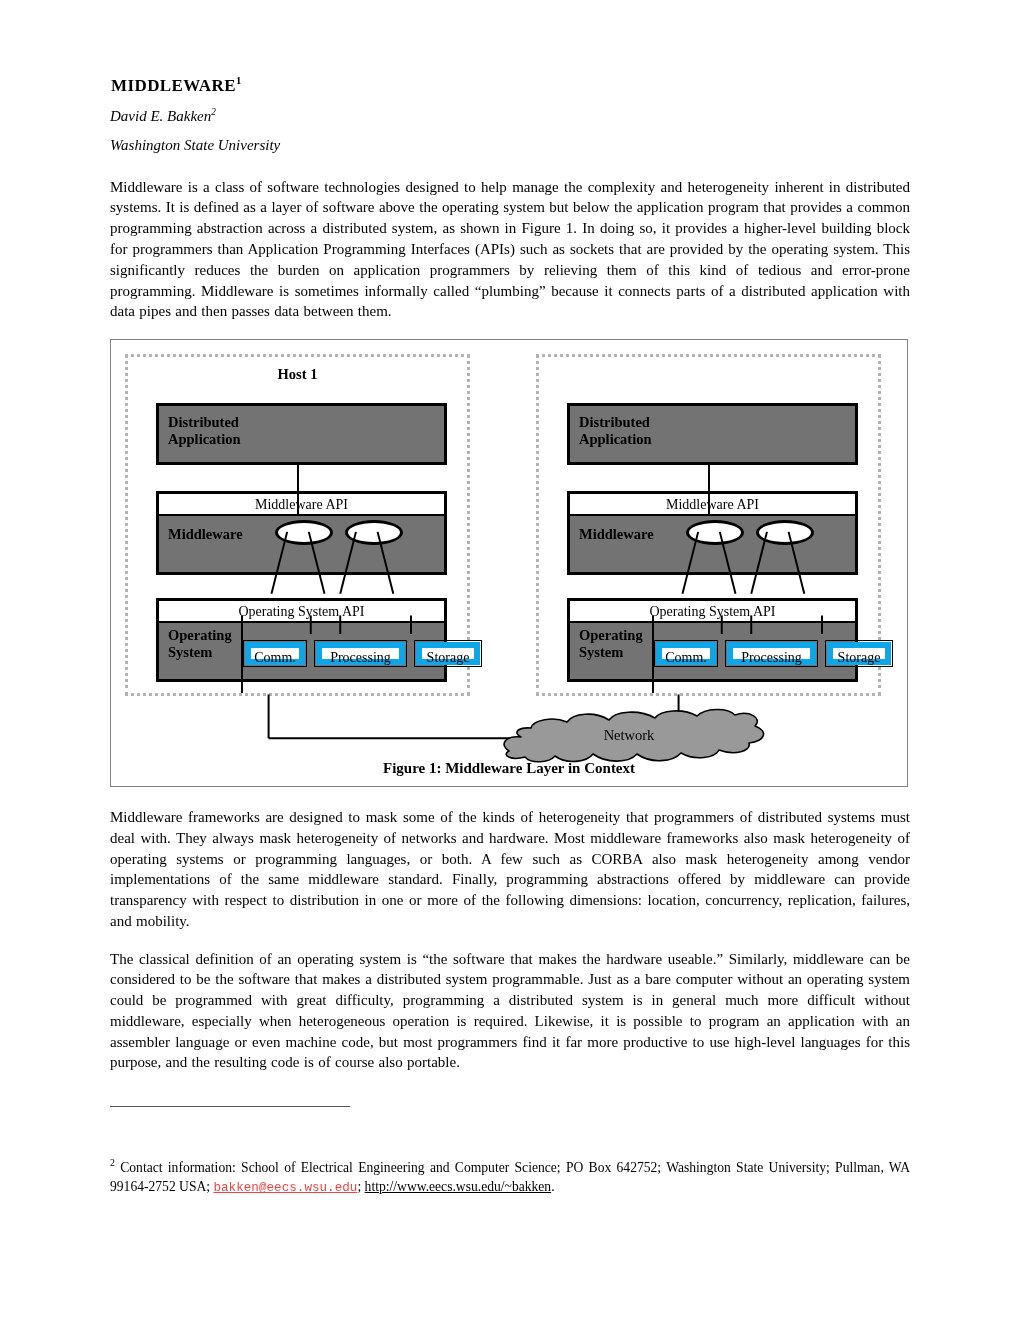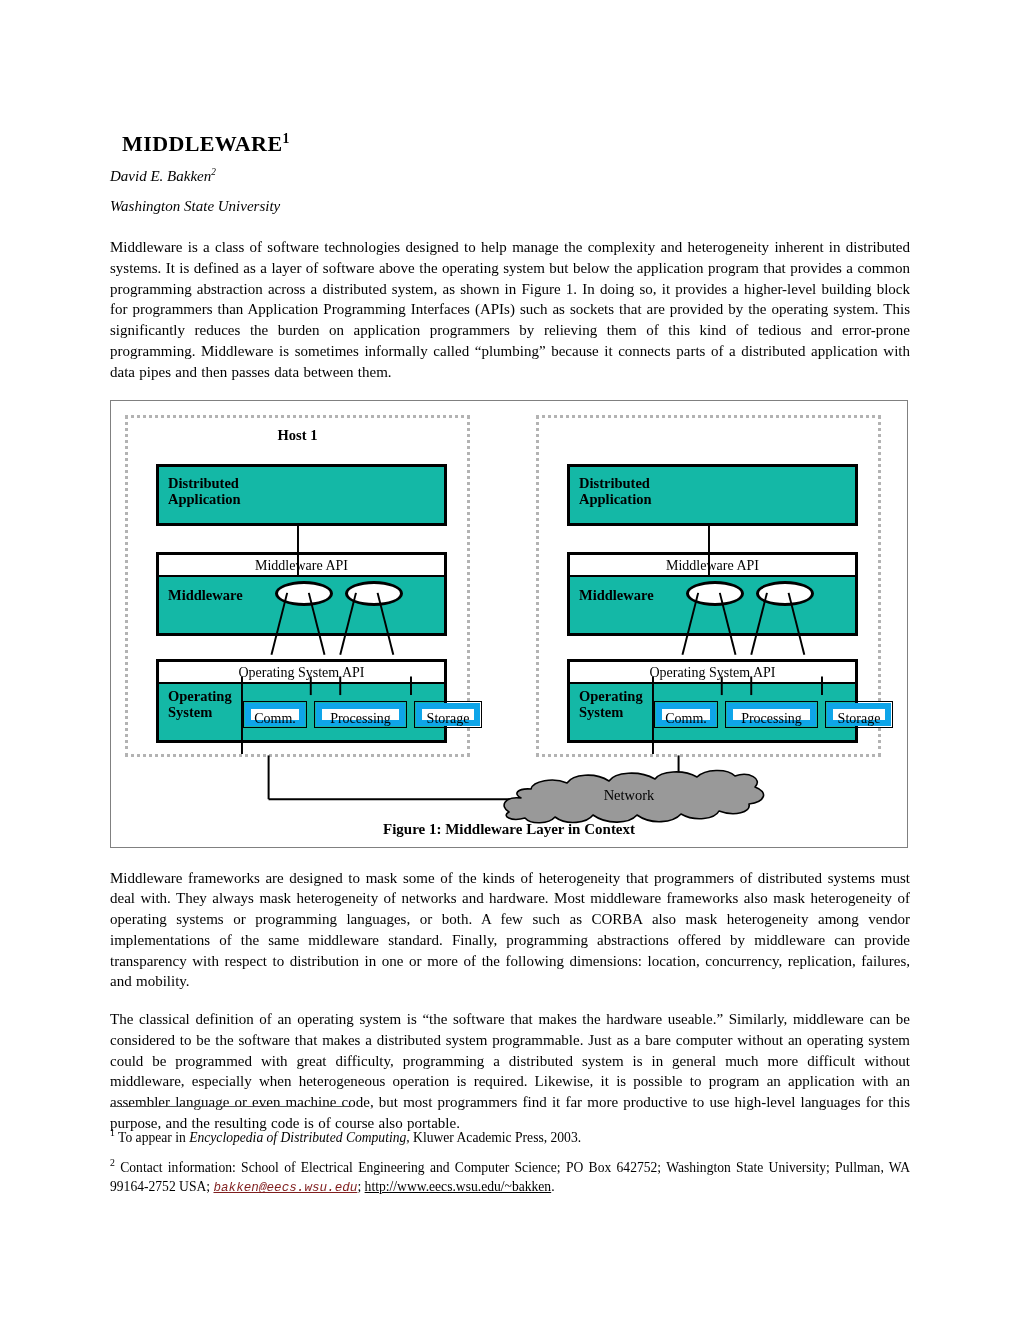--- a/index.html
+++ b/index.html
@@ -19,25 +19,25 @@
   .page {
     position: absolute;
     left: 110px;
     top: 0;
     width: 800px;
     height: 1320px;
   }
 
   
   .doc-title {
-    font-size: 22px;
+    font-size: 17px;
     font-weight: bold;
     letter-spacing: 0.4px;
-    margin: 12px;
-    padding-top: 120px;
+    margin: 1px;
+    padding-top: 76px;
     line-height: 1.1;
   }
   .doc-title sup, .author sup {
     font-size: 0.62em;
     vertical-align: super;
     line-height: 0;
     font-weight: bold;
   }
   .author {
     font-size: 15px;
@@ -95,21 +95,21 @@
     font-size: 14.5px;
     font-weight: bold;
   }
 
   
   .layer {
     position: absolute;
     left: 28px;
     width: 291px;
     border: 3px solid #000;
-    background: #14b8a6;
+    background: #737373;
     box-sizing: border-box;
   }
   .layer-app    { top: 46px;  height: 62px; }
   .layer-mid    { top: 134px; height: 84px; }
   .layer-os     { top: 241px; height: 84px; }
 
   .api-bar {
     position: absolute;
     top: 0;
     left: 0;
@@ -224,24 +224,23 @@
   #footnote-1 { top: 1128px; }
   #footnote-2 { top: 1158px; }
   .footnote .fn-mark {
     font-size: 0.72em;
     vertical-align: super;
     line-height: 0;
   }
   .fn-italic { font-style: italic; }
   .link-mono {
     font-family: "Liberation Mono", "DejaVu Sans Mono", monospace;
-    color: #7f1d1d;
+    color: #ef4444;
     text-decoration: underline;
     font-size: 0.93em;
-    font-style: italic;
   }
   .link-serif {
     color: #000000;
     text-decoration: underline;
   }
 </style>
 </head>
 <body>
 
 <div class="page">
@@ -365,17 +364,16 @@
     </div>
 
     <div class="fig-caption">Figure 1: Middleware Layer in Context</div>
   </div>
 
   <p class="body" id="para-frameworks">Middleware frameworks are designed to mask some of the kinds of heterogeneity that programmers of distributed systems must deal with.  They always mask heterogeneity of networks and hardware.  Most middleware frameworks also mask heterogeneity of operating systems or programming languages, or both.  A few such as CORBA also mask heterogeneity among vendor implementations of the same middleware standard.  Finally, programming abstractions offered by middleware can provide transparency with respect to distribution in one or more of the following dimensions: location, concurrency, replication, failures, and mobility.</p>
   <p class="body" id="para-classical">The classical definition of an operating system is “the software that makes the hardware useable.”  Similarly, middleware can be considered to be the software that makes a distributed system programmable.  Just as a bare computer without an operating system could be programmed with great difficulty, programming a distributed system is in general much more difficult without middleware, especially when heterogeneous operation is required.  Likewise, it is possible to program an application with an assembler language or even machine code, but most programmers find it far more productive to use high-level languages for this purpose, and the resulting code is of course also portable.</p>
 
   <div class="footnote-sep"></div>
 
-  <div class="footnote" id="footnote-1"><span class="fn-mark">1</span> <span>To appear in </span><span class="fn-italic">Encyclopedia of Distributed Computing</span><span>, Kluwer Academic Press, 2003.</span></div>
 
   <div class="footnote" id="footnote-2"><span class="fn-mark">2</span> <span>Contact information: School of Electrical Engineering and Computer Science; PO Box 642752; Washington State University; Pullman, WA 99164-2752 USA; </span><a class="link-mono" href="#">bakken@eecs.wsu.edu</a><span>; </span><a class="link-serif" href="#">http://www.eecs.wsu.edu/~bakken</a><span>.</span></div>
 
 </div>
 
 </body></html>

